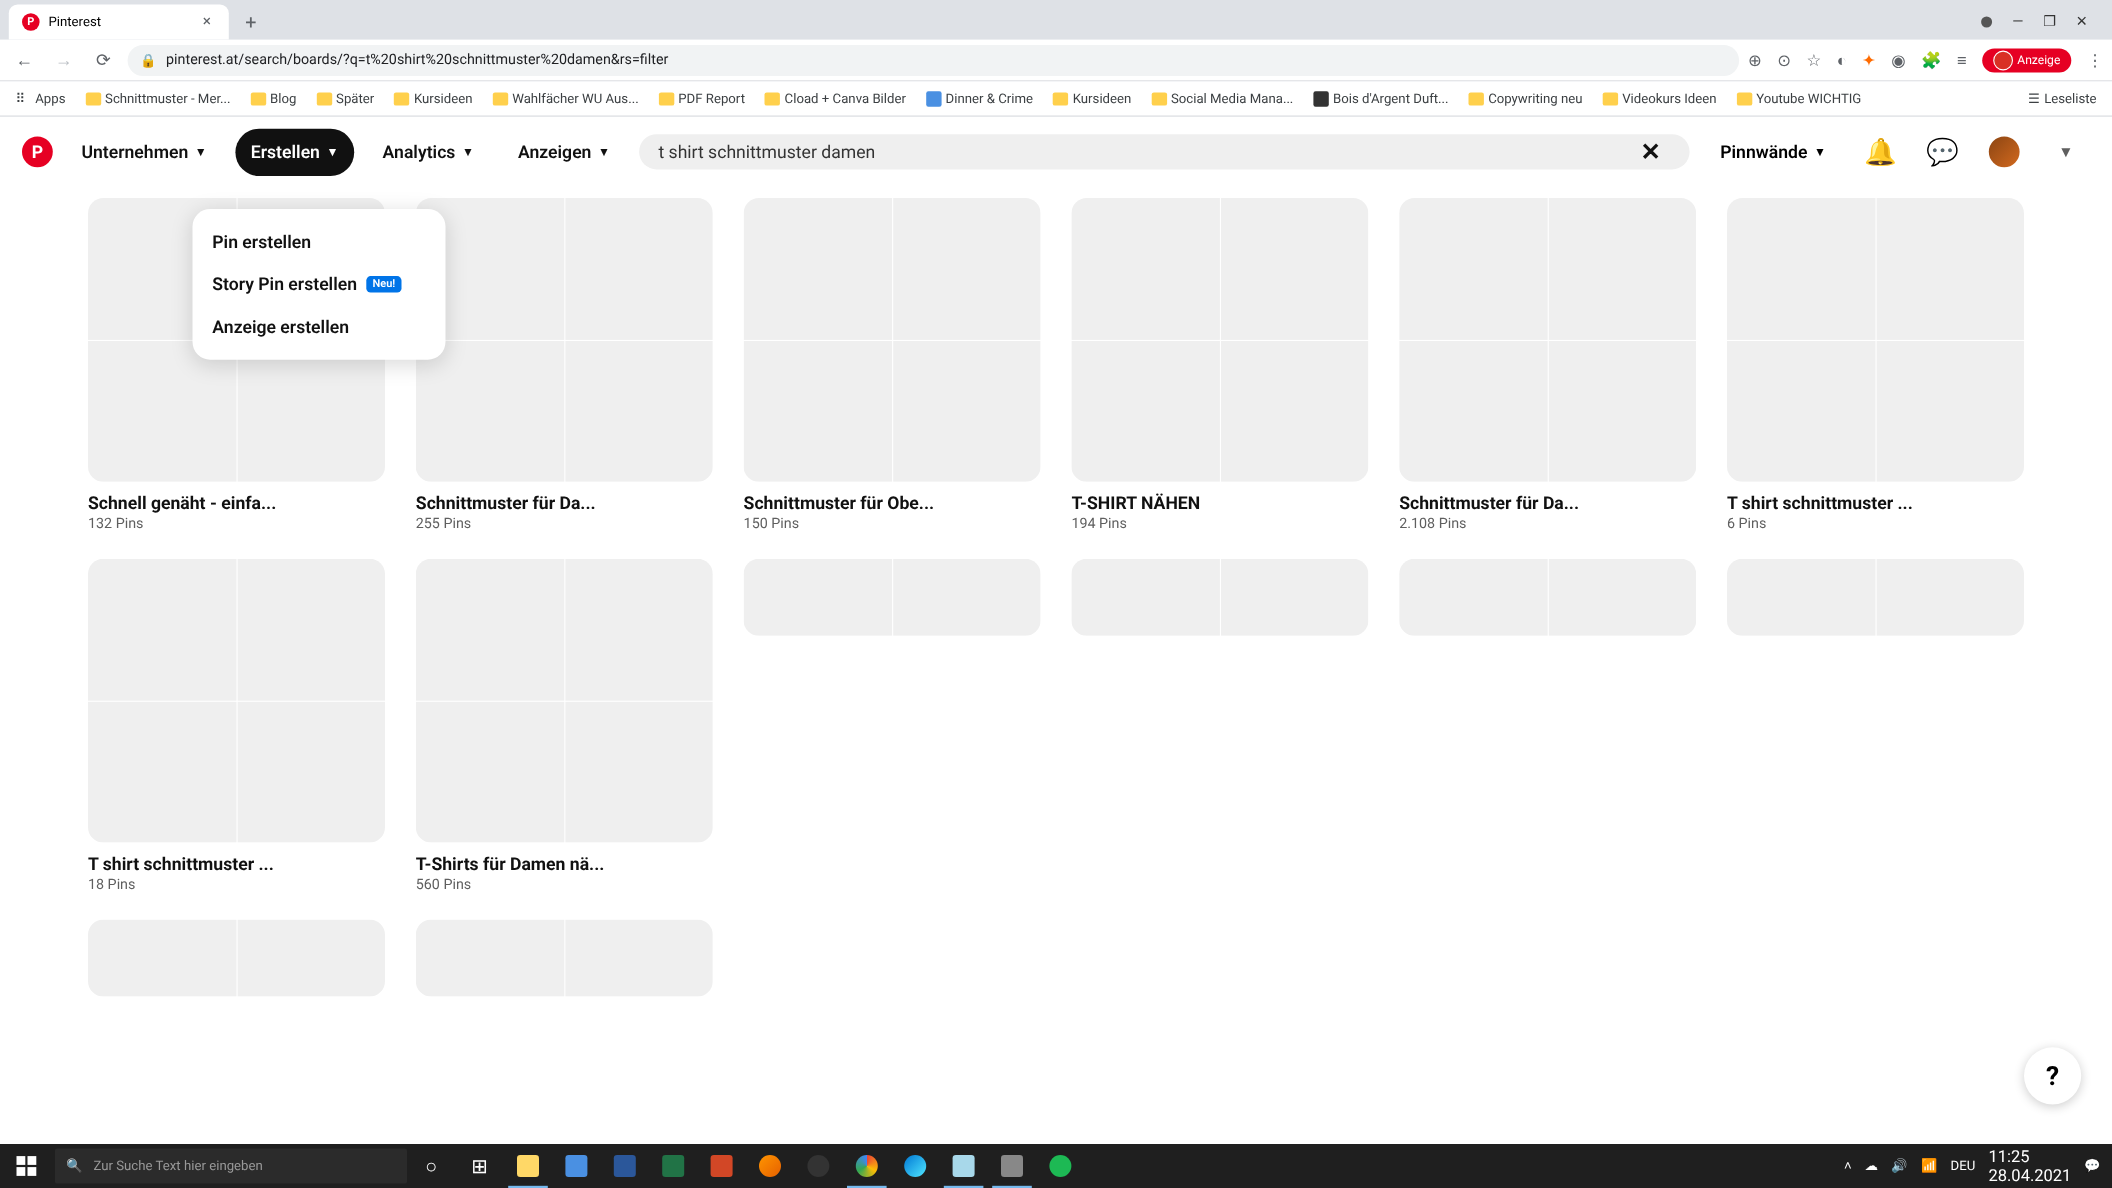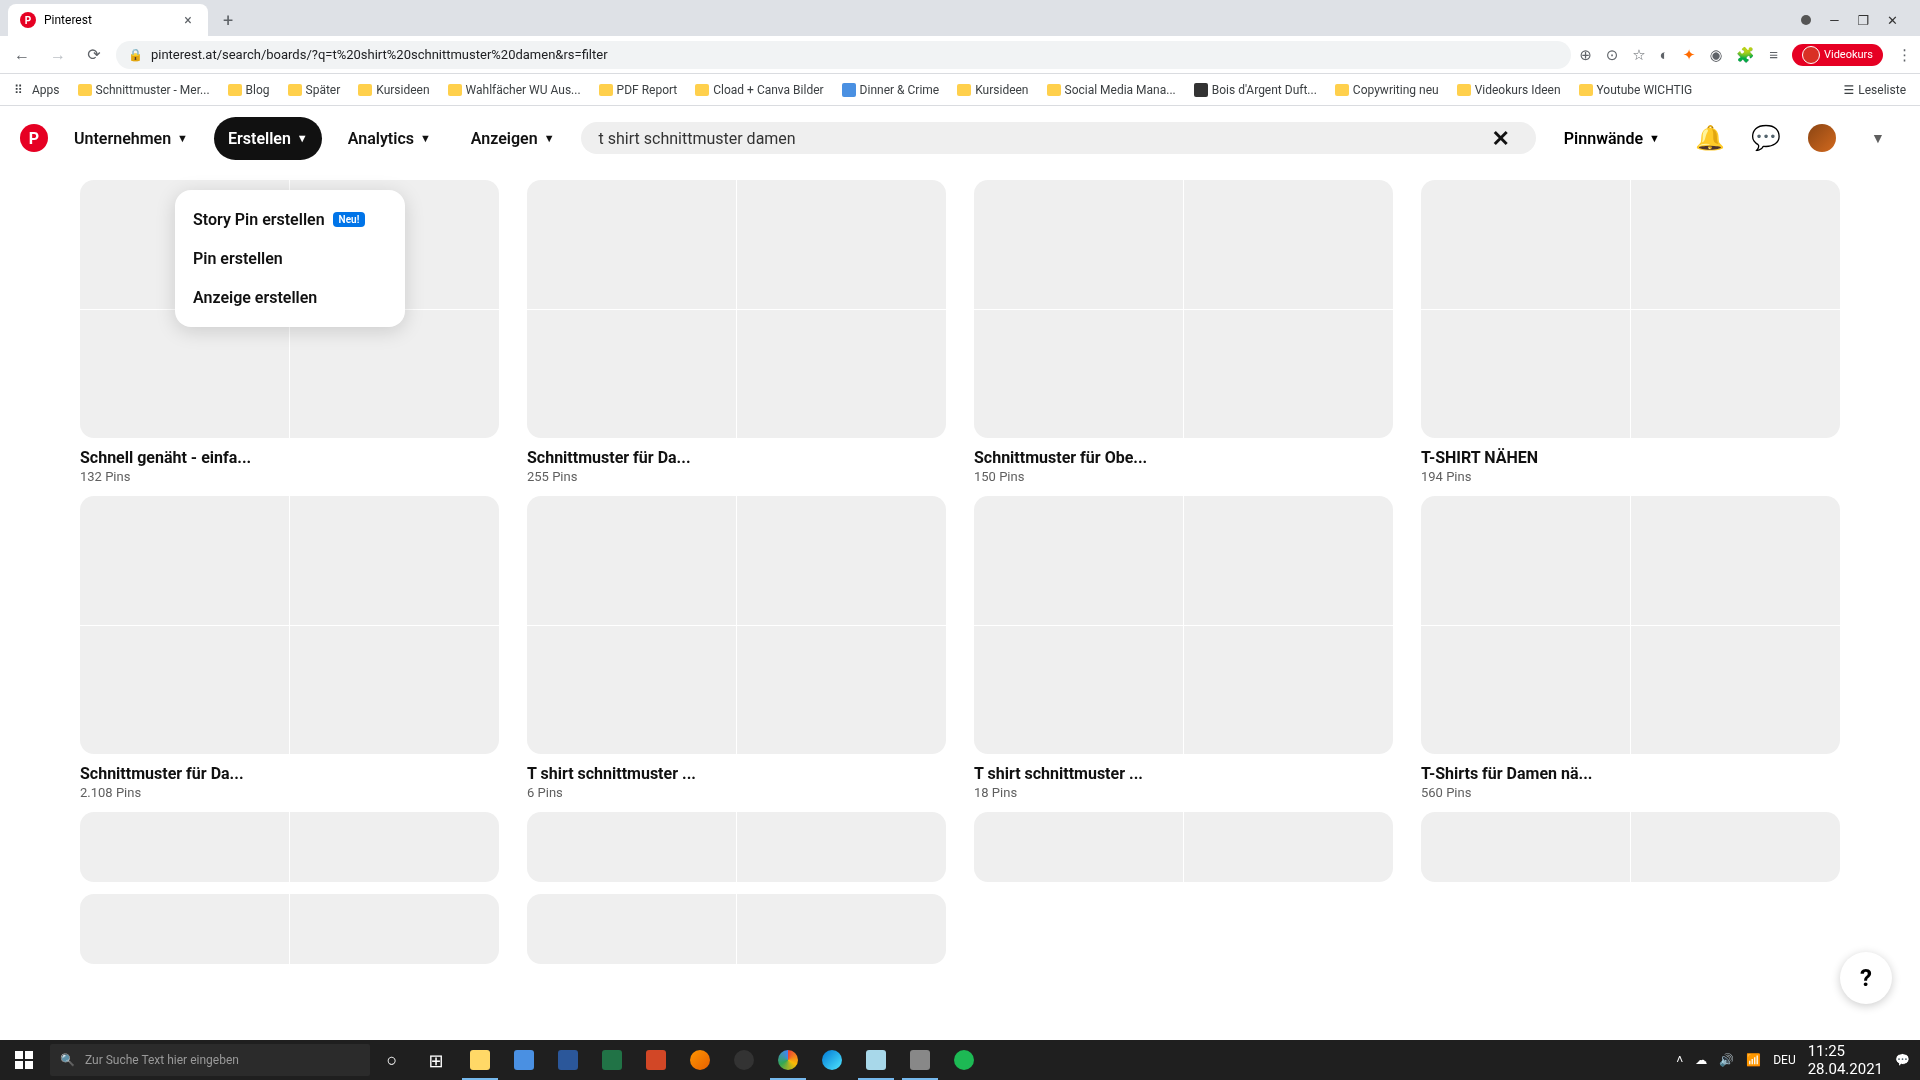--- a/index.html
+++ b/index.html
@@ -44,21 +44,21 @@
 .header-icon { width: 44px; height: 44px; display: flex; align-items: center; justify-content: center; font-size: 24px; color: #5f5f5f; cursor: pointer; border-radius: 50%; }
 .avatar-circle { width: 28px; height: 28px; border-radius: 50%; background: linear-gradient(135deg,#8b4513,#d2691e); }
 
 
 .dropdown { position: absolute; top: 190px; left: 175px; background: #fff; border-radius: 16px; box-shadow: 0 4px 20px rgba(0,0,0,0.15); padding: 10px 0; min-width: 230px; z-index: 100; }
 .dropdown-item { padding: 10px 18px; font-size: 16px; font-weight: 600; cursor: pointer; color: #111; display: flex; align-items: center; gap: 8px; }
 .new-badge { background: #0074e8; color: #fff; font-size: 10px; padding: 2px 6px; border-radius: 4px; font-weight: 600; }
 
 
 .content { padding: 10px 80px; }
-.board-grid { display: grid; grid-template-columns: repeat(4, 1fr); gap: 12px 28px; }
+.board-grid { display: grid; grid-template-columns: repeat(6, 1fr); gap: 24px 28px; }
 .board-card { cursor: pointer; }
 .board-thumbs { height: 258px; border-radius: 14px; overflow: hidden; display: grid; grid-template-columns: 1fr 1fr; grid-template-rows: 1fr 1fr; gap: 1px; background: #fff; }
 .board-thumbs.partial { height: 70px; grid-template-rows: 1fr; }
 .thumb { background: #efefef; }
 .board-title { font-size: 16px; font-weight: 700; margin-top: 10px; color: #111; white-space: nowrap; overflow: hidden; text-overflow: ellipsis; }
 .board-meta { font-size: 13px; color: #5f5f5f; margin-top: 2px; }
 .board-meta2 { font-size: 13px; color: #5f5f5f; }
 
 
 .help-btn { position: absolute; bottom: 76px; right: 28px; width: 52px; height: 52px; background: #fff; border-radius: 50%; box-shadow: 0 2px 10px rgba(0,0,0,0.2); display: flex; align-items: center; justify-content: center; font-size: 24px; font-weight: bold; cursor: pointer; }
@@ -106,21 +106,21 @@
       <span>⊕</span>
       <span>⊙</span>
       <span>☆</span>
       <span>◐</span>
       <span style="color:#ff6b00">✦</span>
       <span>◉</span>
       <span>🧩</span>
       <span>≡</span>
       <div class="profile-badge">
         <span class="profile-badge-circle"></span>
-        <span>Videokurs</span>
+        <span>Anzeige</span>
       </div>
       <span>⋮</span>
     </div>
   </div>
   <div class="bookmarks-bar">
     <div class="bm-item">
         <span class="bm-apps">⠿</span>
         <span>Apps</span>
       </div>
     <div class="bm-item">
@@ -217,26 +217,26 @@
   <div class="header-icon">🔔</div>
   <div class="header-icon">💬</div>
   <div class="header-icon">
       <span class="avatar-circle"></span>
     </div>
   <div class="header-icon" style="font-size:14px">▼</div>
 </div>
 
 <div class="dropdown">
   <div class="dropdown-item">
+      <span>Pin erstellen</span>
+    </div>
+  <div class="dropdown-item">
     <span>Story Pin erstellen</span>
     <span class="new-badge">Neu!</span>
   </div>
-  <div class="dropdown-item">
-      <span>Pin erstellen</span>
-    </div>
   <div class="dropdown-item">
       <span>Anzeige erstellen</span>
     </div>
 </div>
 
 <div class="content">
   <div class="board-grid" id="board-grid">
       <div class="board-card">
     <div class="board-thumbs">
       <div class="thumb"></div>

